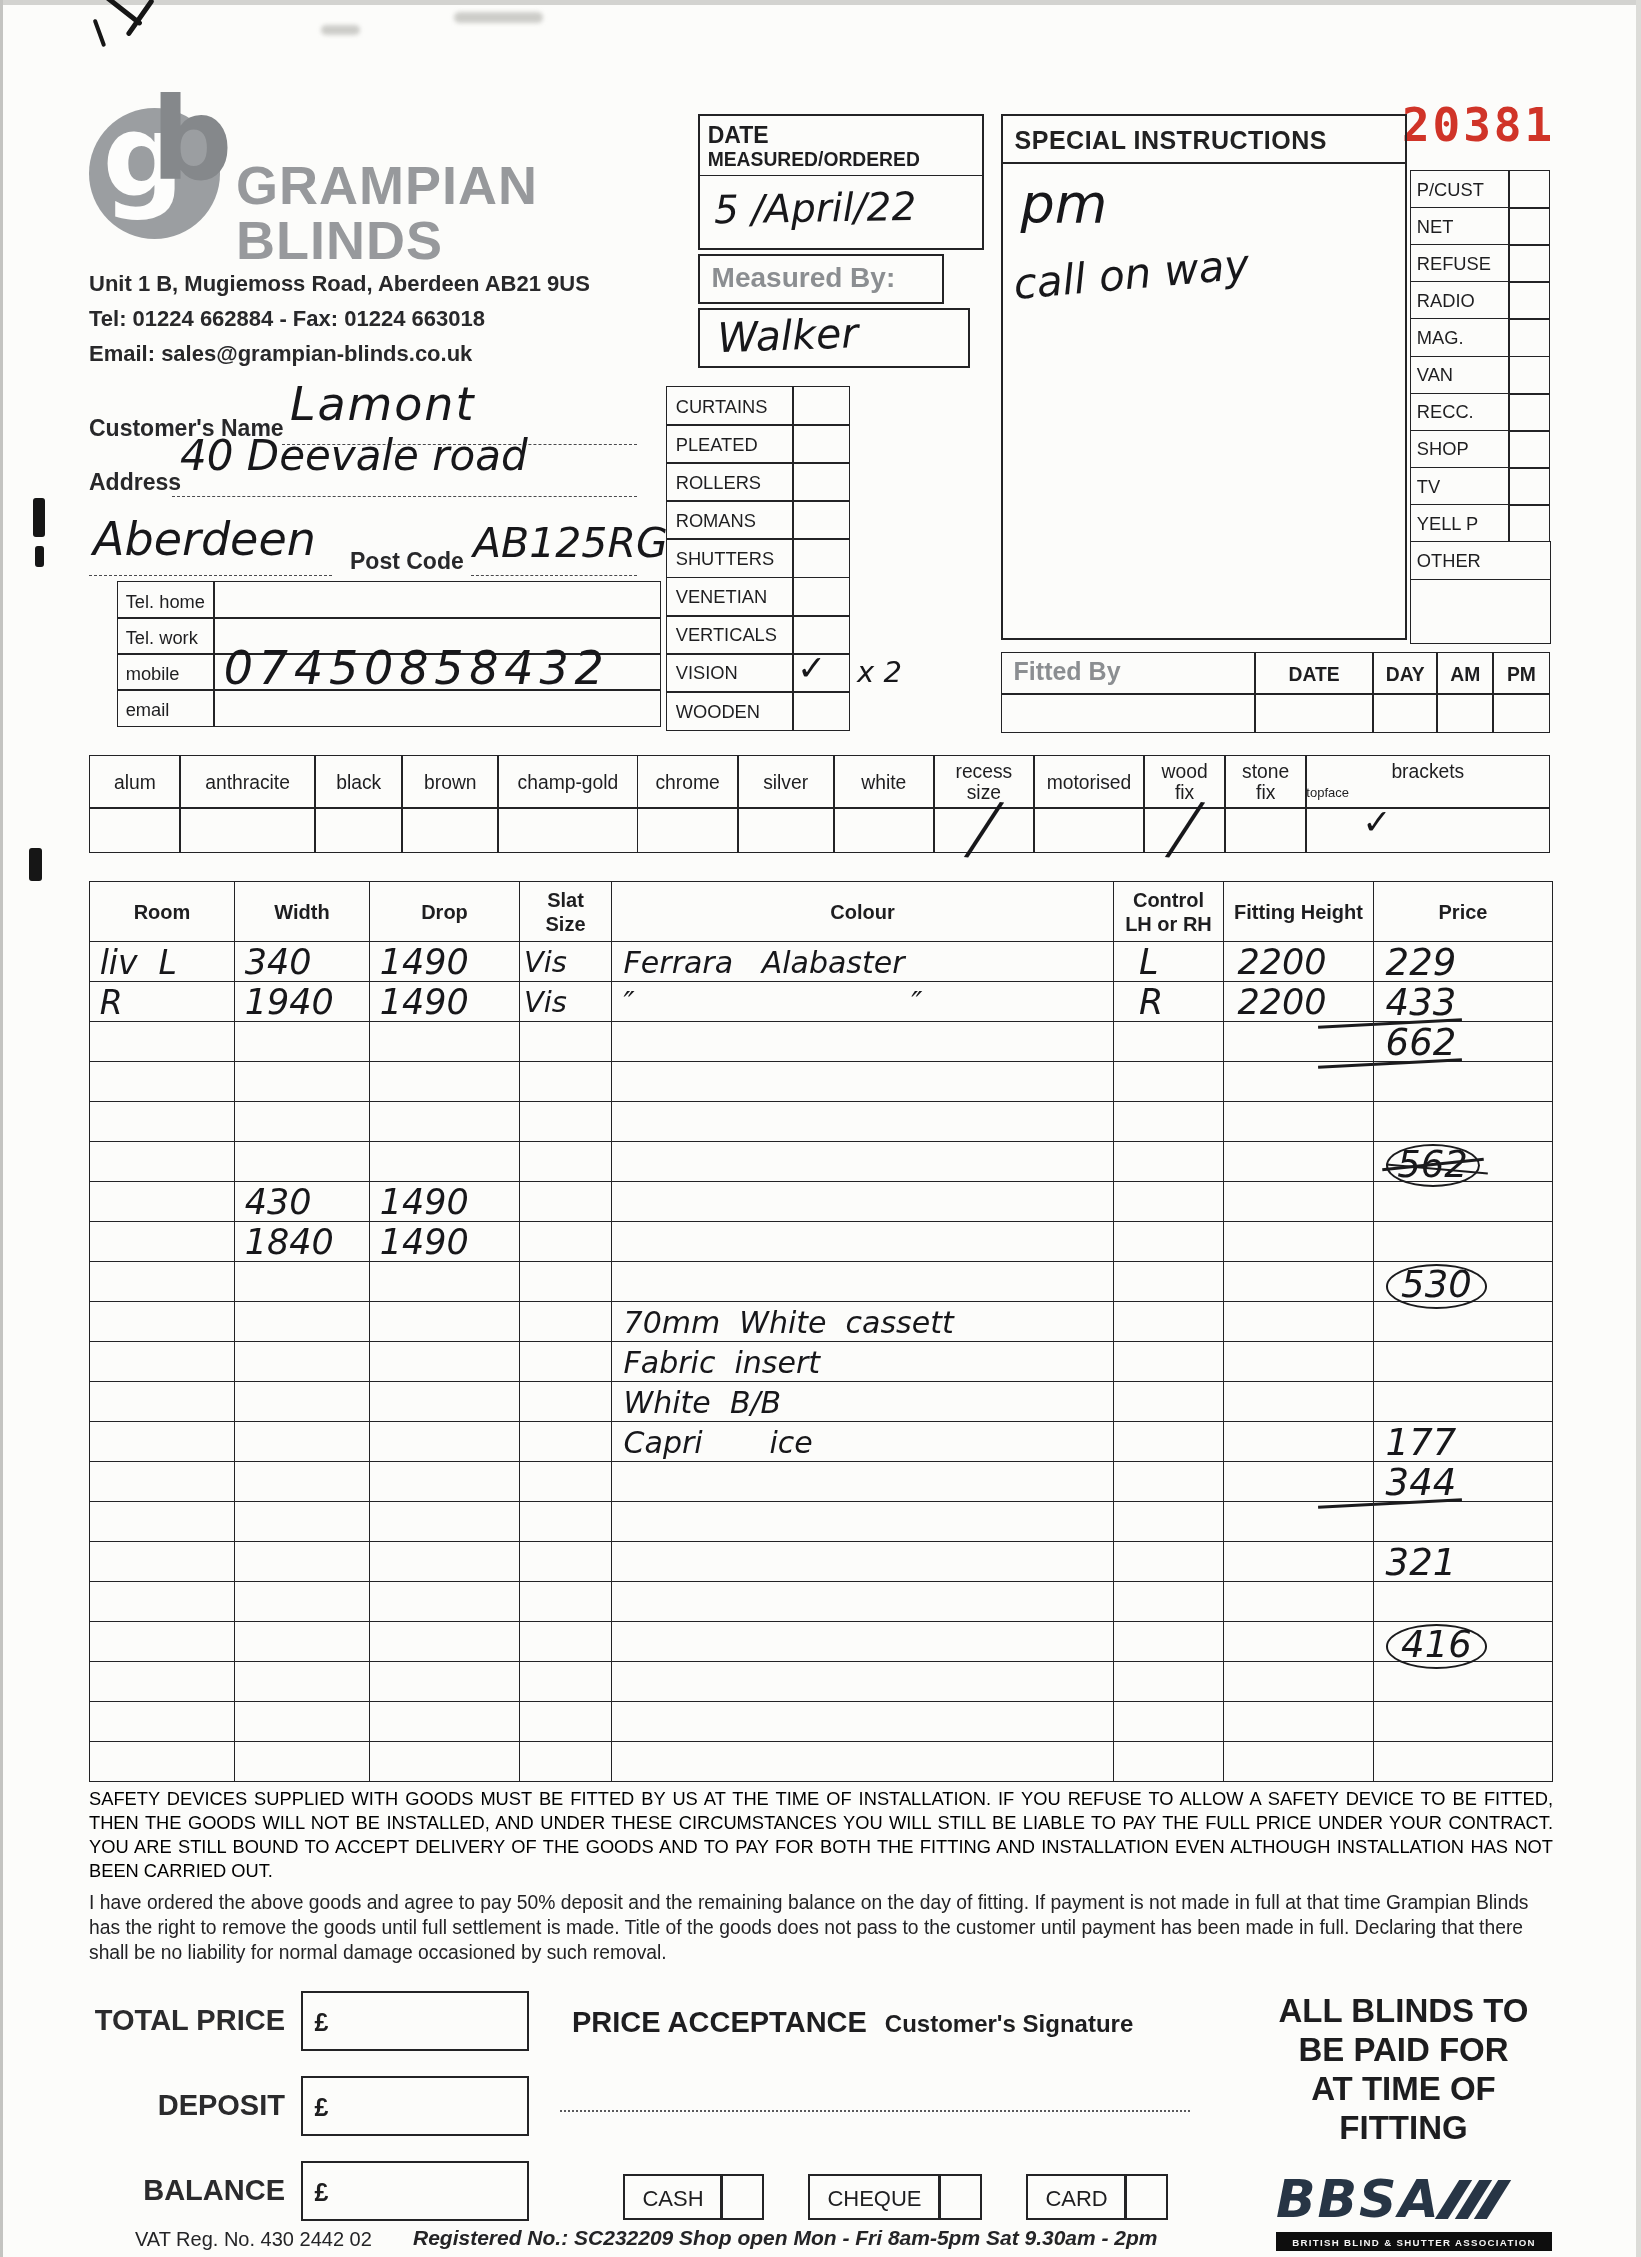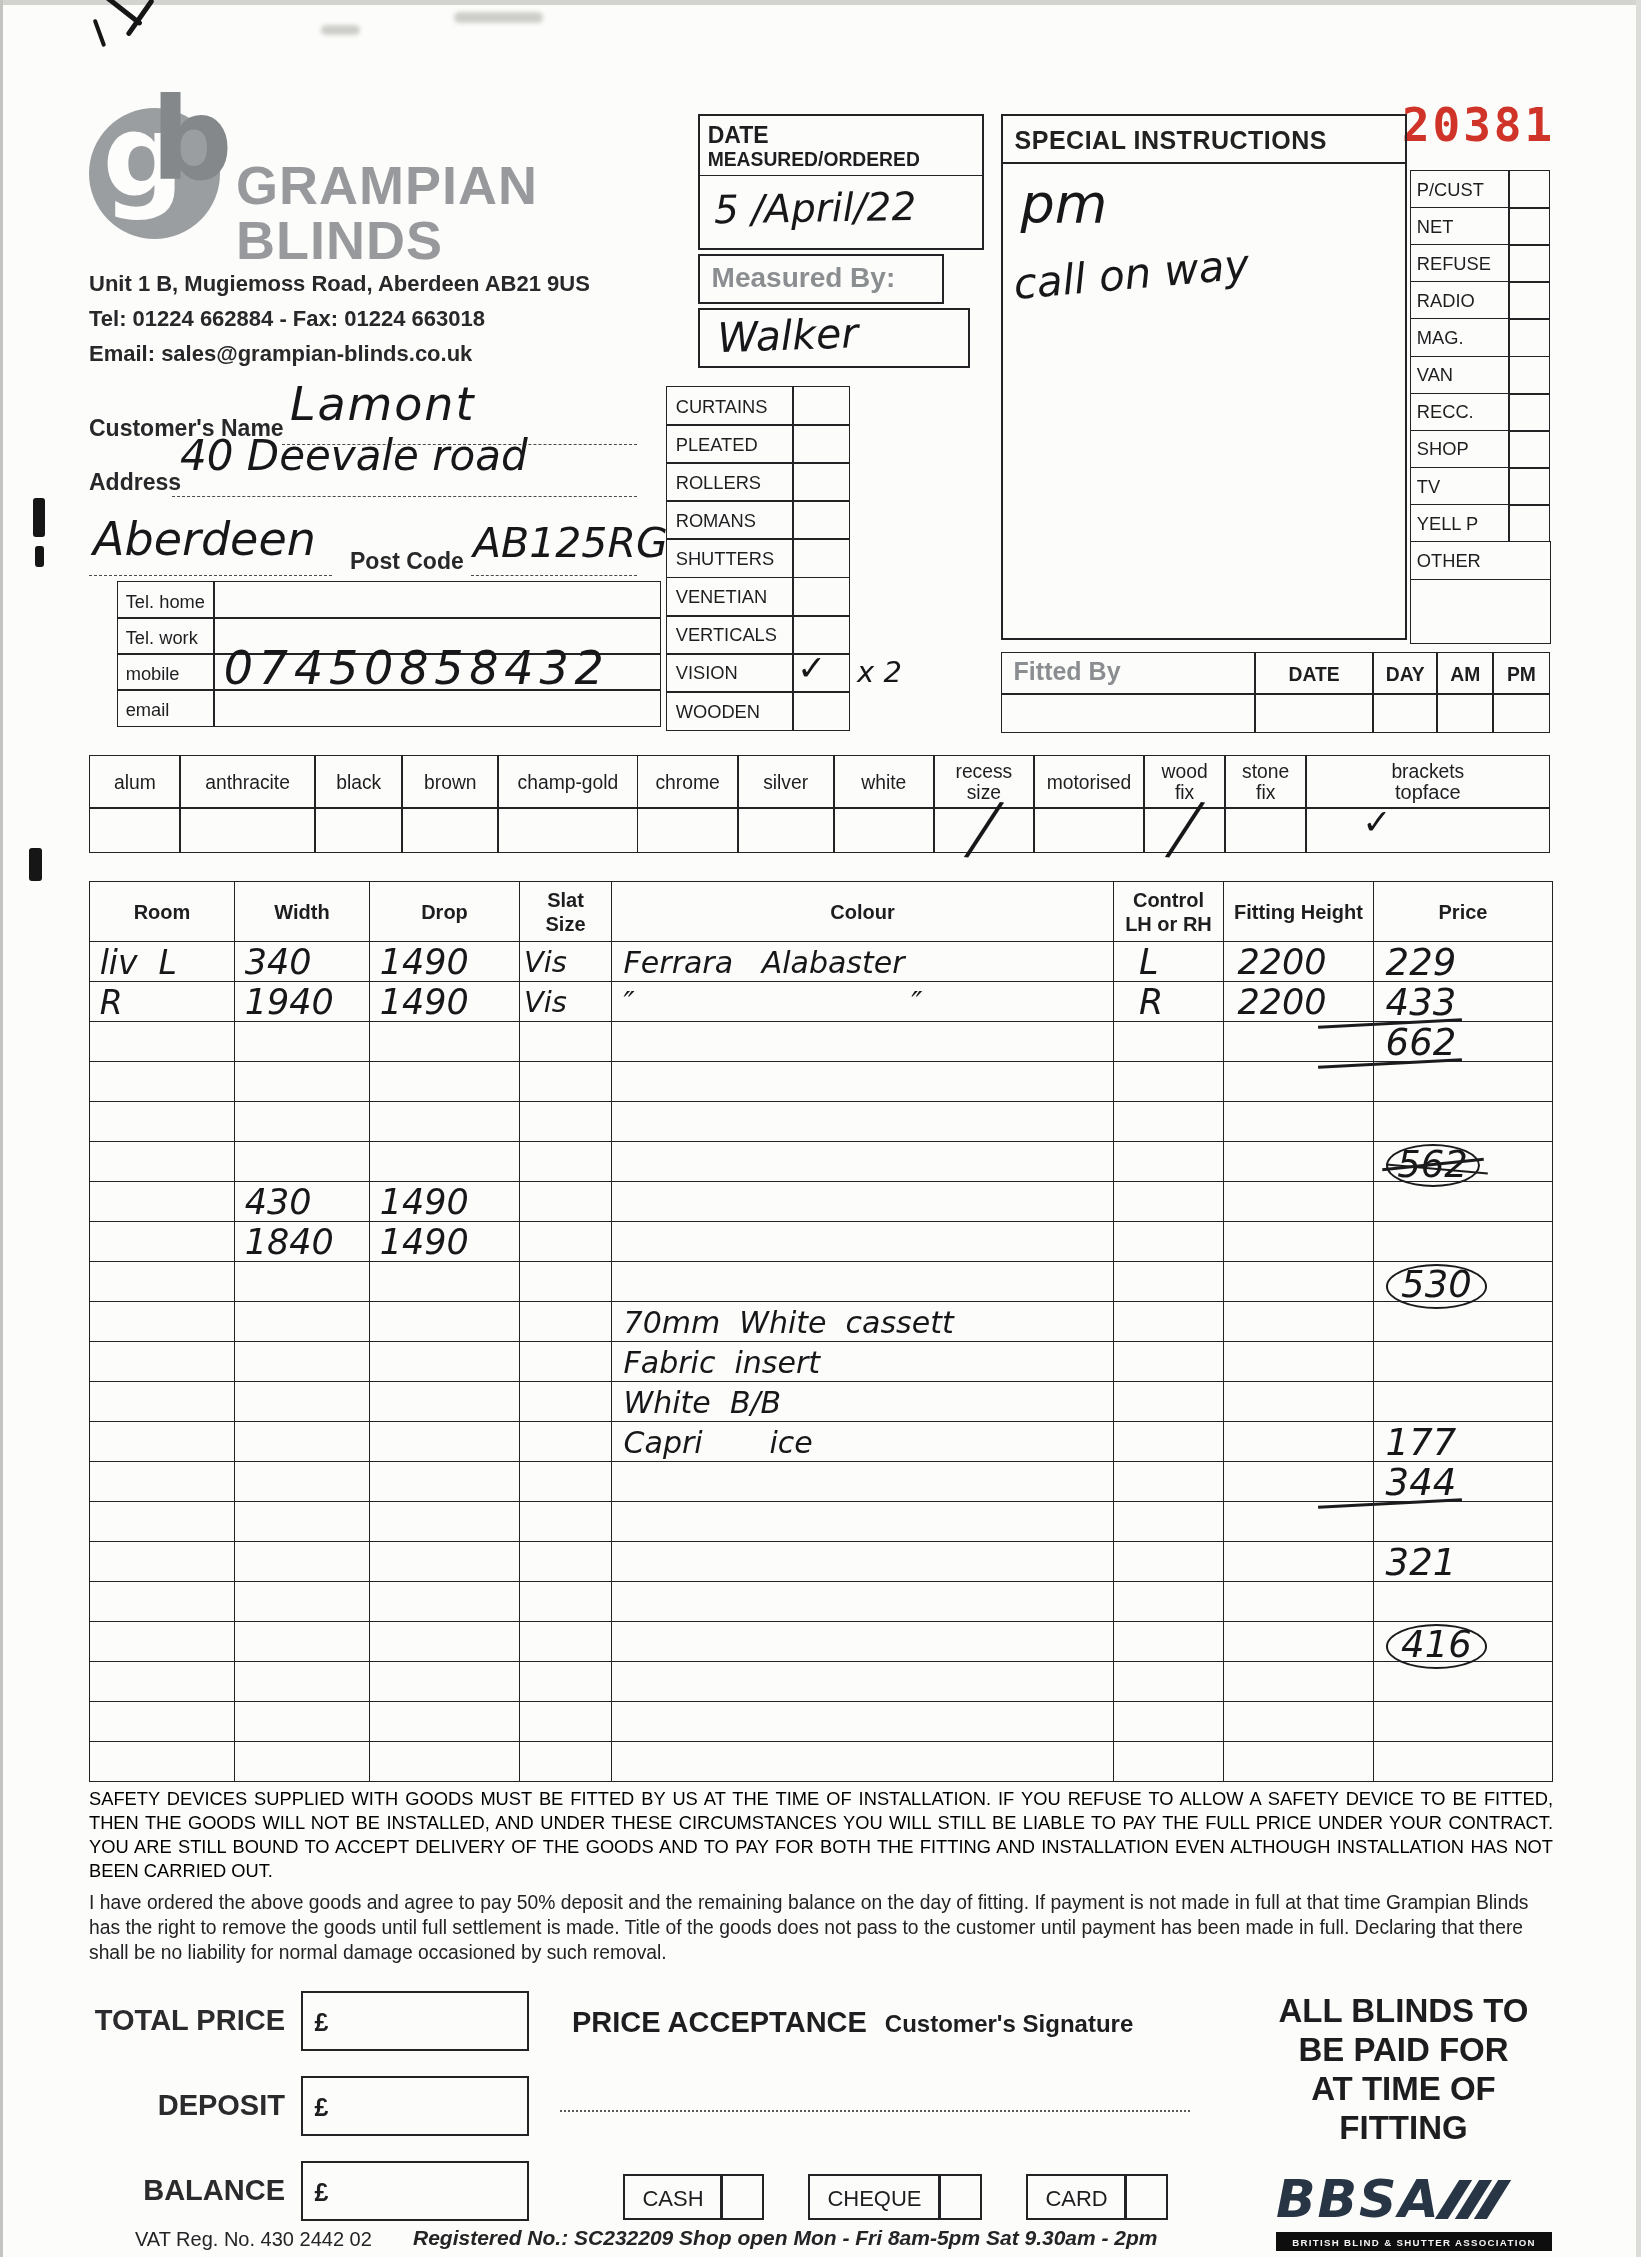--- a/index.html
+++ b/index.html
@@ -106,21 +106,21 @@
             justify-content:center;font-size:19.3px;line-height:21px;position:relative;height:54px;}
   .opt-row.body .opt-cell{height:46px;}
   .opt-cell + .opt-cell{margin-left:-1.9px;}
   .opt-cell:nth-child(1){width:92px;}  .opt-cell:nth-child(2){width:137px;}
   .opt-cell:nth-child(3){width:89px;}  .opt-cell:nth-child(4){width:98px;}
   .opt-cell:nth-child(5){width:141px;} .opt-cell:nth-child(6){width:102px;}
   .opt-cell:nth-child(7){width:98px;} .opt-cell:nth-child(8){width:102px;}
   .opt-cell:nth-child(9){width:102px;} .opt-cell:nth-child(10){width:112px;}
   .opt-cell:nth-child(11){width:83px;} .opt-cell:nth-child(12){width:83px;}
   .opt-cell:nth-child(13){width:245px;}
-  .opt-subs{display:flex;width:100%;justify-content:center;font-size:20px;}
+  .opt-subs{display:flex;width:100%;justify-content:flex-start;font-size:13px;}
   .opt-mark{font-size:50px;line-height:41px;transform:rotate(6deg);}
   .opt-tick{font-size:35px;position:absolute;left:56px;top:3.9px;}
 
   
   .main-table{left:89px;top:881px;width:1464px;border-top:1.9px solid #232325;border-left:1.9px solid #232325;}
   .mt-row{display:flex;}
   .mt-cell{border-right:1.9px solid #232325;border-bottom:1.9px solid #232325;height:40px;position:relative;}
   .mt-head .mt-cell{height:60px;display:flex;flex-direction:column;justify-content:center;
                     align-items:center;font-weight:bold;font-size:20px;line-height:24px;}
   .mt-cell:nth-child(1){width:145px;} .mt-cell:nth-child(2){width:135px;}

